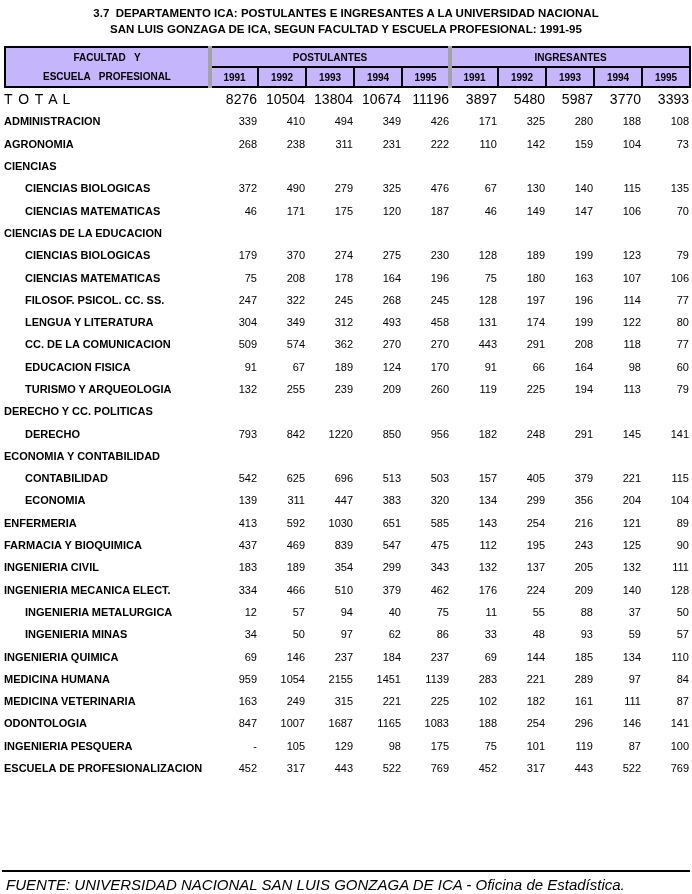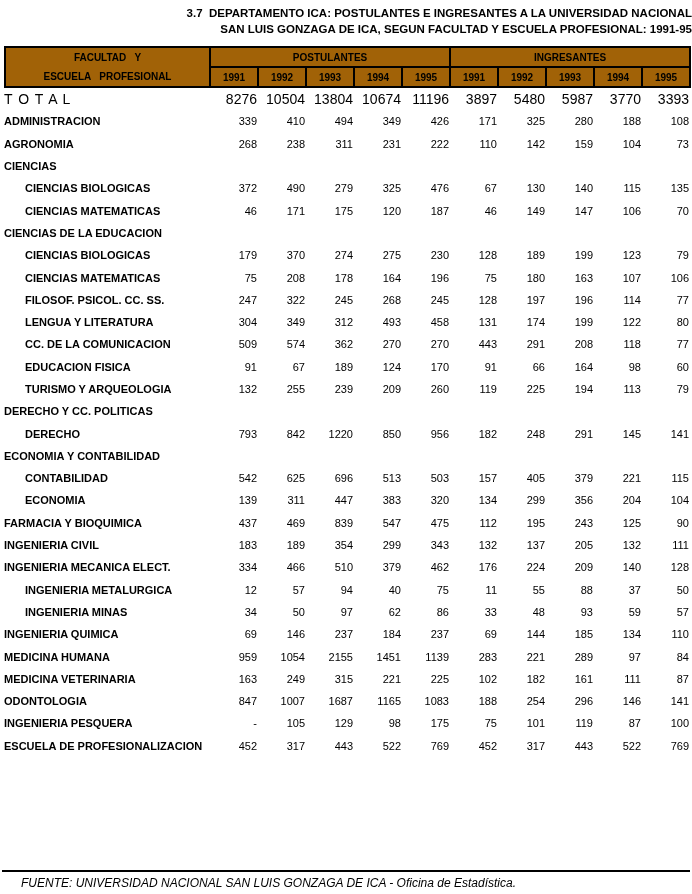--- a/index.html
+++ b/index.html
@@ -1,46 +1,46 @@
 <!DOCTYPE html>
 <html><head>
 <meta charset="utf-8">
 <style>
   html,body{margin:0;padding:0}
   body{
     width:692px;height:894px;position:relative;overflow:hidden;
     background:#ffffff;color:#000000;
     font-family:"Liberation Sans", sans-serif;
   }
-  .title{margin-top:5px;text-align:right;font-weight:bold;font-size:11.5px;line-height:16px}
+  .title{margin-top:5px;text-align:center;font-weight:bold;font-size:11.5px;line-height:16px}
   .title div{white-space:pre}
 
   table{border-collapse:collapse;table-layout:fixed;width:685px;margin-left:4px}
 
   .header-table{margin-top:9px;border:2px solid #000}
   .header-table td{
-    background:#a16207;border:2px solid #000;text-align:center;
+    background:#c4b5fd;border:2px solid #000;text-align:center;
     font-weight:bold;font-size:10px;padding:0;height:18px;overflow:hidden;
   }
-  .header-table td.sep-left{border-left:1px solid #a3a3a3}
+  .header-table td.sep-left{border-left:4px solid #a3a3a3}
   .header-table .col1 div{line-height:19px;white-space:pre}
 
   .body-table{font-size:11px}
   .body-table tr{height:22.3px}
   .body-table td{padding:0;vertical-align:middle}
   .label-cell{font-weight:bold;white-space:nowrap;padding-left:7px;overflow:visible}
   .row-item .label-cell{padding-left:21px}
   .num-cell{text-align:right;padding-right:7px}
   .row-total{height:40px}
   .row-total td{font-weight:normal;font-size:14px}
   .row-total .label-cell{letter-spacing:1px}
 
   .footer{position:absolute;left:0;top:870px;width:692px}
   .footer-line{border-top:2px solid #000;margin:0 2px}
-  .footer-text{font-style:italic;font-size:12px;padding:4px 0 0 21px;white-space:pre}
+  .footer-text{font-style:italic;font-size:15px;padding:4px 0 0 6px;white-space:pre}
 </style>
 </head>
 <body>
 
 <div class="page">
 
   <div class="title">
     <div>3.7  DEPARTAMENTO ICA: POSTULANTES E INGRESANTES A LA UNIVERSIDAD NACIONAL</div>
     <div>SAN LUIS GONZAGA DE ICA, SEGUN FACULTAD Y ESCUELA PROFESIONAL: 1991-95</div>
   </div>
@@ -339,20 +339,33 @@
           <td class="num-cell">447</td>
           <td class="num-cell">383</td>
           <td class="num-cell">320</td>
           <td class="num-cell">134</td>
           <td class="num-cell">299</td>
           <td class="num-cell">356</td>
           <td class="num-cell">204</td>
           <td class="num-cell">104</td>
         </tr>
         <tr class="row-plain">
+          <td class="label-cell">ENFERMERIA</td>
+          <td class="num-cell">413</td>
+          <td class="num-cell">592</td>
+          <td class="num-cell">1030</td>
+          <td class="num-cell">651</td>
+          <td class="num-cell">585</td>
+          <td class="num-cell">143</td>
+          <td class="num-cell">254</td>
+          <td class="num-cell">216</td>
+          <td class="num-cell">121</td>
+          <td class="num-cell">89</td>
+        </tr>
+        <tr class="row-plain">
           <td class="label-cell">FARMACIA Y BIOQUIMICA</td>
           <td class="num-cell">437</td>
           <td class="num-cell">469</td>
           <td class="num-cell">839</td>
           <td class="num-cell">547</td>
           <td class="num-cell">475</td>
           <td class="num-cell">112</td>
           <td class="num-cell">195</td>
           <td class="num-cell">243</td>
           <td class="num-cell">125</td>

